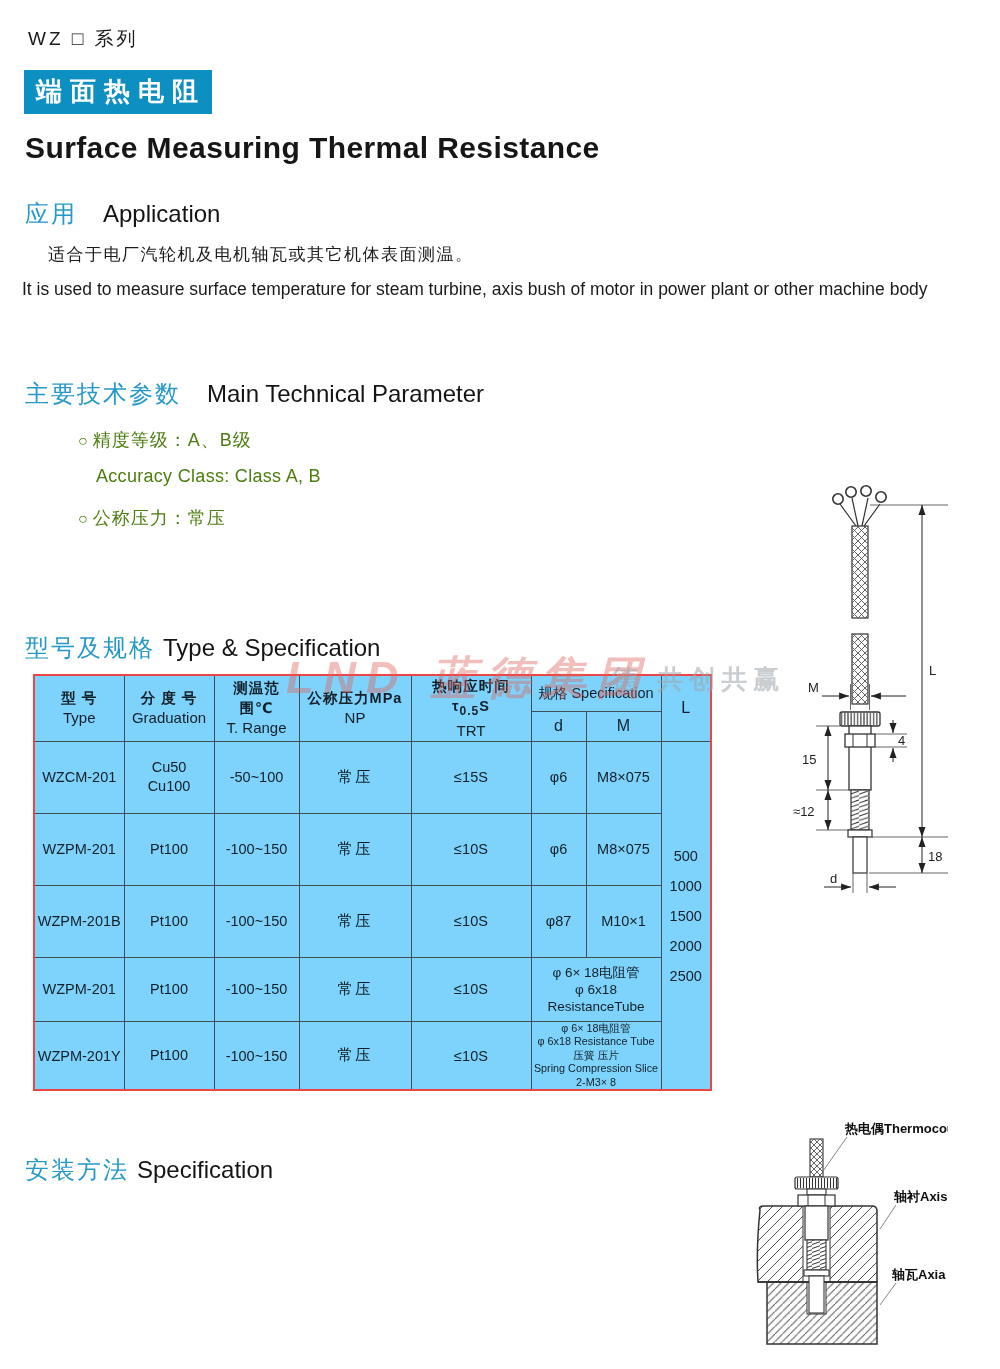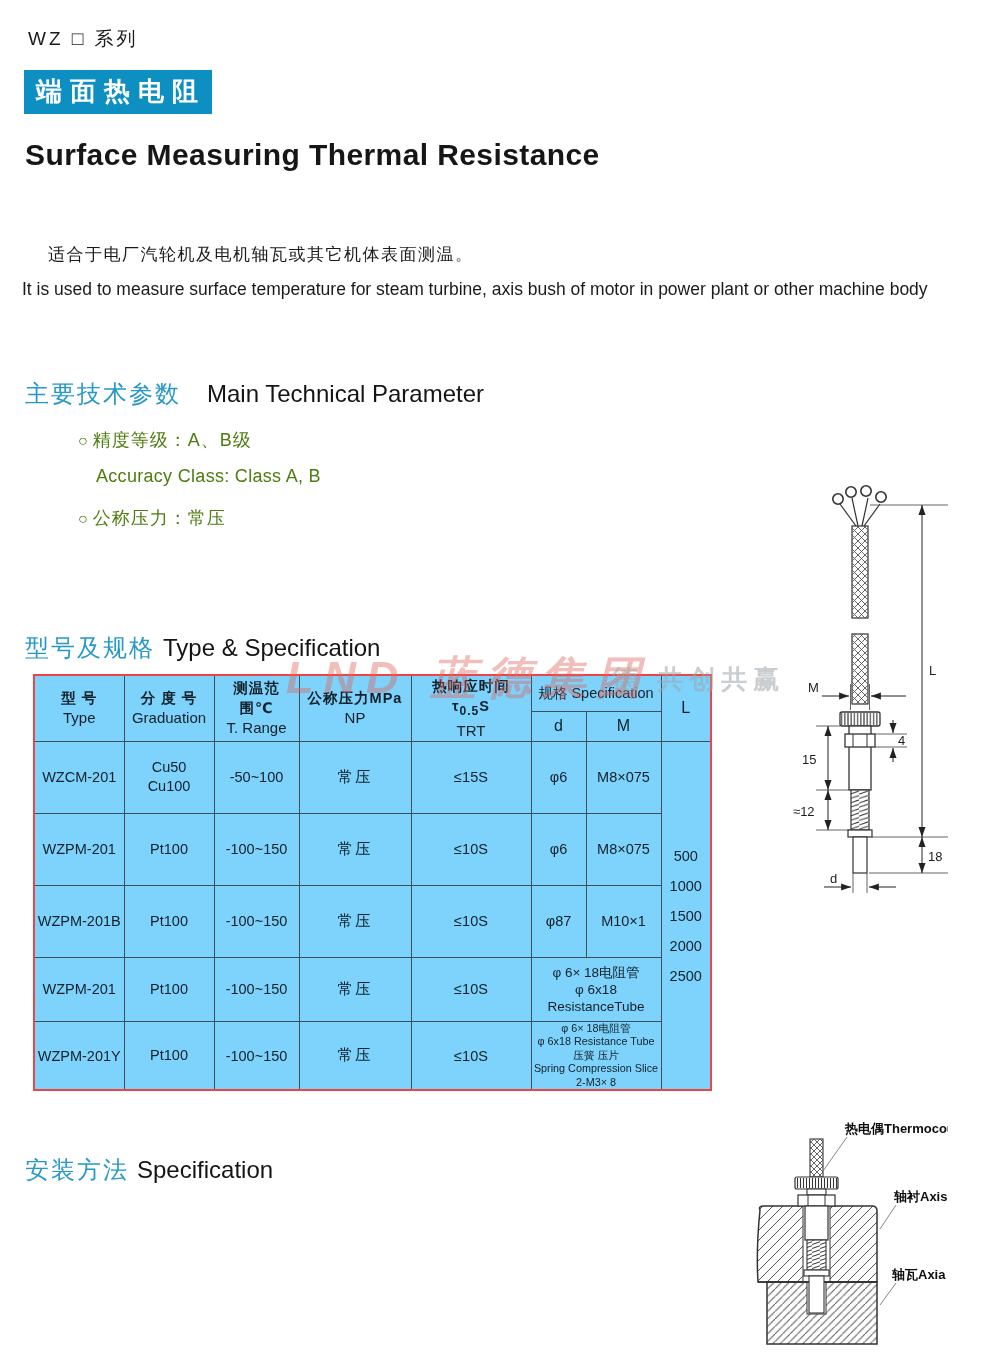--- a/index.html
+++ b/index.html
@@ -8,21 +8,21 @@
     font-family:"Liberation Sans","DejaVu Sans",sans-serif; color:#111;
     overflow:hidden;
   }
   .abs { position:absolute; }
 
   .series { left:28px; top:26px; font-size:19px; letter-spacing:3px; color:#1a1a1a; }
   .banner {
     left:24px; top:70px; background:#0E8FC2; color:#fff;
     font-size:26px; font-weight:bold; letter-spacing:8px; padding:4px 6px 5px 12px;
   }
-  .main-title { left:25px; top:138px; font-size:30px; font-weight:600; letter-spacing:0.4px; color:#161616; }
+  .main-title { left:25px; top:131px; font-size:30px; font-weight:600; letter-spacing:0.4px; color:#161616; }
 
   .sec-head { font-size:24px; white-space:nowrap; }
   .sec-head .cn { color:#2799C6; letter-spacing:2px; }
   .sec-head .en { color:#141414; }
   .gap-lg { margin-left:26px; }
   .gap-sm { margin-left:8px; }
 
   .app-cn { left:48px; top:243px; font-size:17px; letter-spacing:1.5px; color:#1a1a1a; }
   .app-en { left:22px; top:274px; font-size:17.5px; line-height:31px; width:945px; color:#1a1a1a; }
 
@@ -73,20 +73,23 @@
 </style>
 </head>
 <body>
 
 <div class="page">
 
   <div class="abs series">WZ □ 系列</div>
   <div class="abs banner">端面热电阻</div>
   <div class="abs main-title">Surface Measuring Thermal Resistance</div>
 
+  <div class="abs sec-head" style="left:25px; top:198px;">
+    <span class="cn">应用</span><span class="en gap-lg">Application</span>
+  </div>
   <div class="abs app-cn">适合于电厂汽轮机及电机轴瓦或其它机体表面测温。</div>
   <div class="abs app-en">It is used to measure surface temperature for steam turbine, axis bush of motor in power plant or other machine body</div>
 
   <div class="abs sec-head" style="left:25px; top:378px;">
     <span class="cn">主要技术参数</span><span class="en gap-lg">Main Technical Parameter</span>
   </div>
   <div class="abs param p1cn">
     <span class="bullet">○</span><span>精度等级：A、B级</span>
   </div>
   <div class="abs param p1en">Accuracy Class: Class A, B</div>

